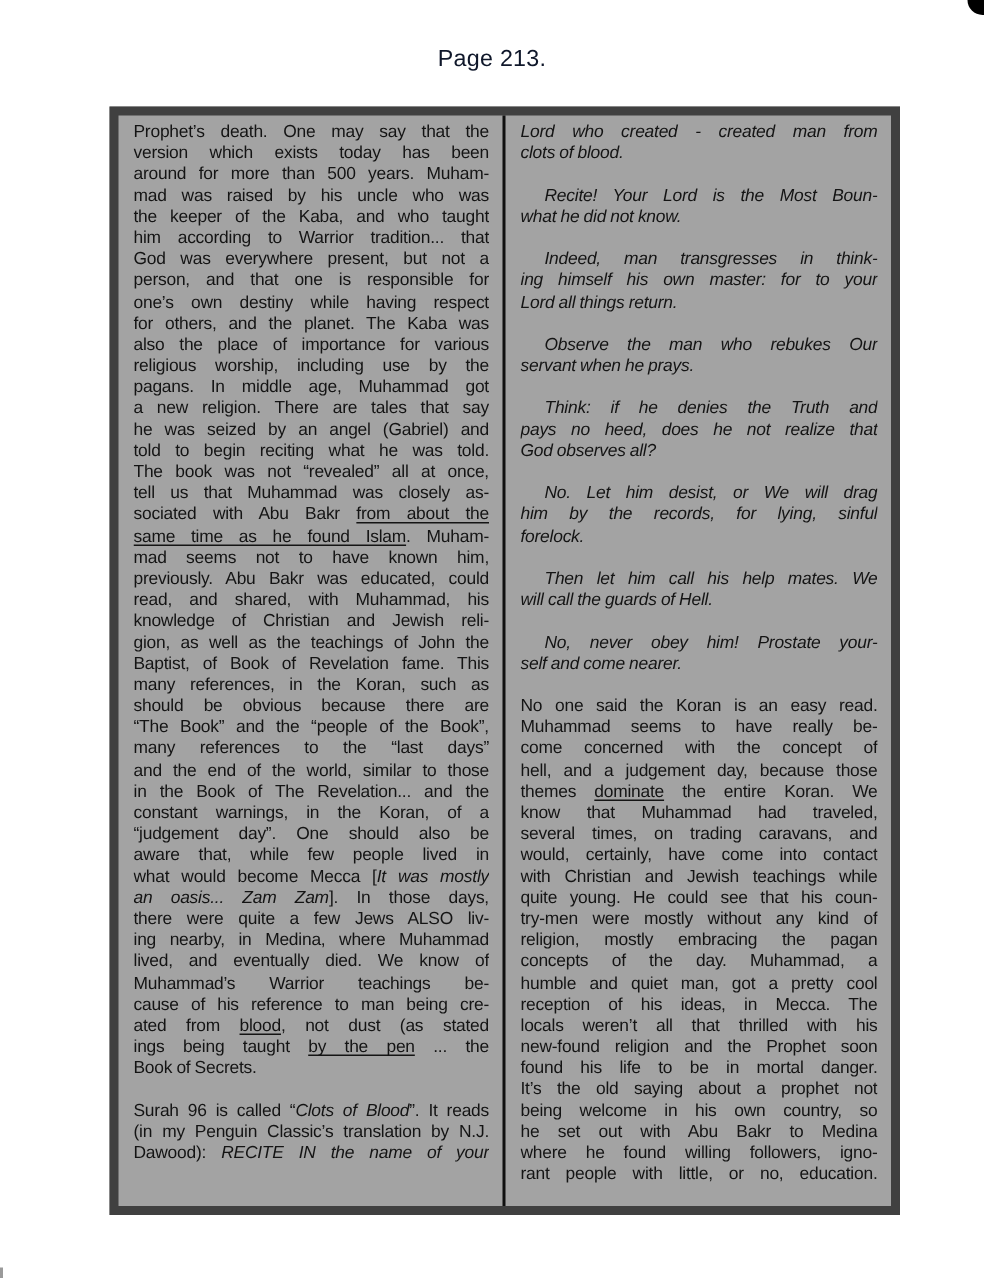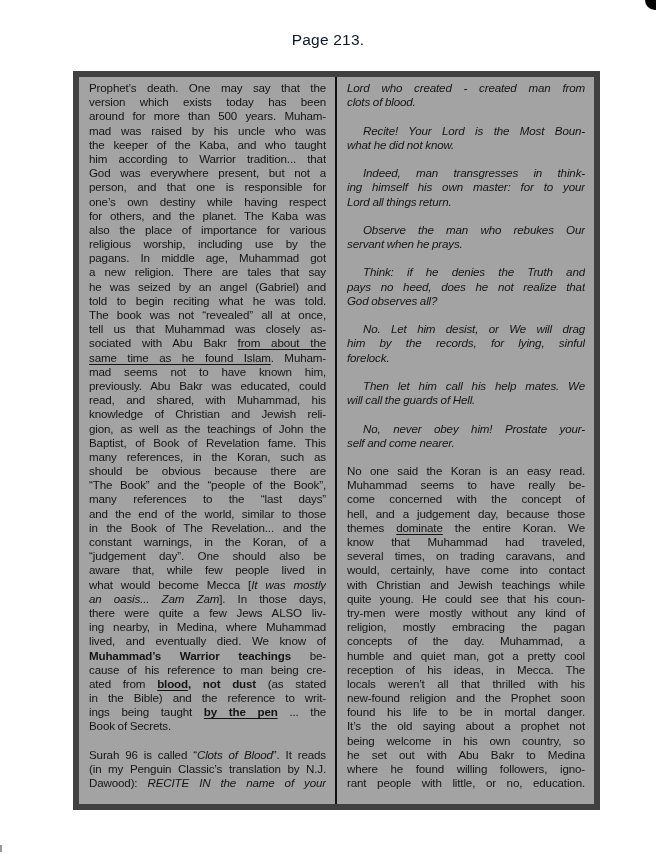--- a/index.html
+++ b/index.html
@@ -31,21 +31,21 @@
   .col.left{width:258px;border-right:2px solid #101010;}
   .col.right{flex:1;}
   .line{
     height:14.2px;line-height:14.2px;overflow:hidden;
     text-align:justify;text-align-last:justify;text-justify:inter-word;
     white-space:normal;
   }
   .line.nj{text-align-last:left;}
   .line.ind{padding-left:16px;}
   .line.blank{text-align-last:left;}
-  .b{font-weight:bold;}
+  .b{font-weight:normal;}
   .u{text-decoration:underline;text-underline-offset:2px;}
   .i{font-style:italic;}
 </style>
 </head>
 <body>
 
 <div class="page">
   <div class="corner-mark"></div>
   <div class="edge-mark"></div>
   <div class="header">Page 213.</div>
@@ -87,21 +87,20 @@
         <div class="line"><span>“judgement day”.  One should also be</span></div>
         <div class="line"><span>aware that, while few people lived in</span></div>
         <div class="line"><span>what would become Mecca [</span><span class="i">It was mostly</span></div>
         <div class="line"><span class="i">an oasis... Zam Zam</span><span>].  In those days,</span></div>
         <div class="line"><span>there were quite a few Jews ALSO liv-</span></div>
         <div class="line"><span>ing nearby, in Medina, where Muhammad</span></div>
         <div class="line"><span>lived, and eventually died.  We know of</span></div>
         <div class="line"><span class="b">Muhammad’s Warrior teachings</span><span> be-</span></div>
         <div class="line"><span>cause of his reference to man being cre-</span></div>
         <div class="line"><span>ated from </span><span class="b u">blood</span><span class="b">, not dust</span><span> (as stated</span></div>
-        <div class="line"><span>in the Bible) and the reference to writ-</span></div>
         <div class="line"><span>ings being taught </span><span class="b u">by the pen</span><span> ... the</span></div>
         <div class="line nj"><span>Book of Secrets.</span></div>
         <div class="line blank">&nbsp;</div>
         <div class="line"><span>Surah 96 is called “</span><span class="i">Clots of Blood</span><span>”.  It reads</span></div>
         <div class="line"><span>(in my Penguin Classic’s translation by N.J.</span></div>
         <div class="line"><span>Dawood):  </span><span class="i">RECITE IN the name of your</span></div>
       </div>
     <div class="col right">
         <div class="line"><span class="i">Lord who created - created man from</span></div>
         <div class="line nj"><span class="i">clots of blood.</span></div>

